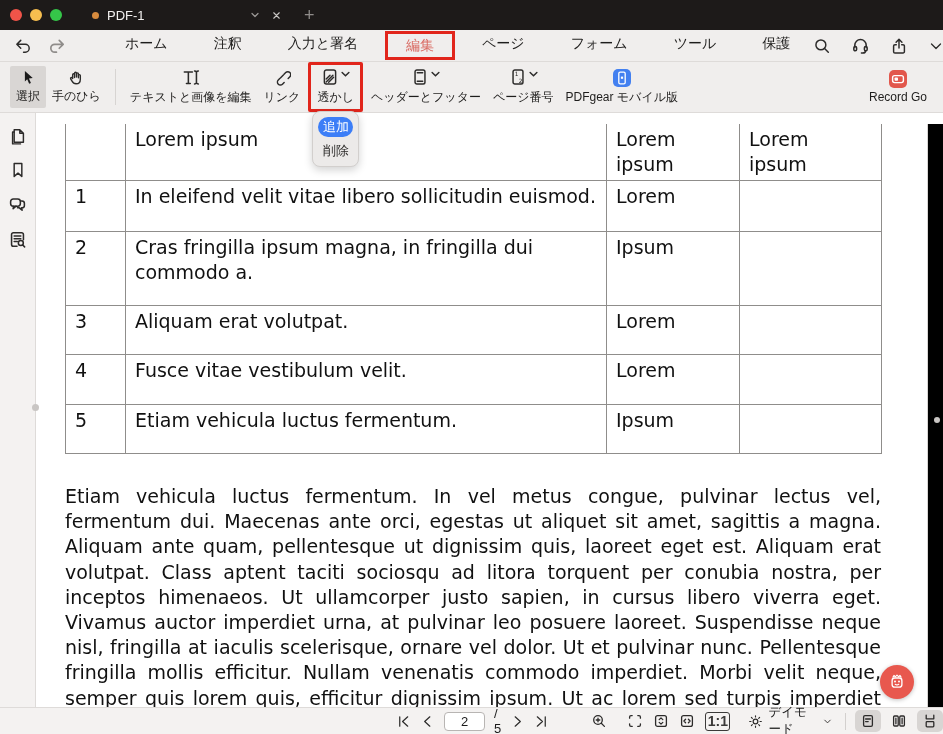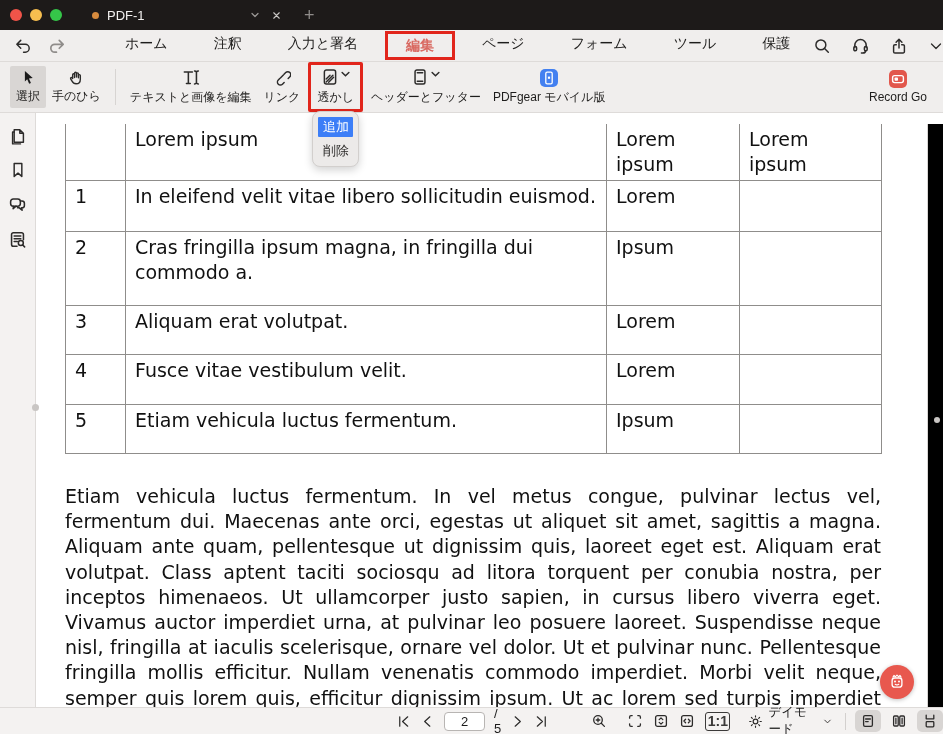--- a/index.html
+++ b/index.html
@@ -20,38 +20,38 @@
   .tab-title { color:#f2f0ef; font-size:13px; }
   .tab-ctrl { color:#9b9896; font-size:13px; margin-left:10px; }
   .titlebar .newtab { color:#8f8c8a; font-size:18px; margin-left:22px; }
 
   
   .menubar { position:absolute; left:0; top:30px; width:943px; height:32px; background:#f0eeed; border-bottom:1px solid #dedbd9; display:flex; align-items:center; }
   .undo-redo { display:flex; gap:16px; margin-left:14px; }
   .menu-tabs { display:flex; align-items:flex-start; margin-left:36px; gap:0; }
   .menu-tab { font-size:14px; color:#1e1d1c; padding:4px 14px; margin:0 9px; white-space:nowrap; }
   .menu-tab.active { color:#d96a62; }
-  .red-box-tab { border:3px solid #e1251b; padding:2px 18px; margin:0 4px;font-weight:bold; }
+  .red-box-tab { border:3px solid #e1251b; padding:2px 18px; margin:0 4px; }
   .menu-right { margin-left:auto; display:flex; align-items:center; gap:20px; margin-right:16px; }
 
   
   .toolbar { position:absolute; left:0; top:62px; width:943px; height:51px; background:#f0eeed; border-bottom:1px solid #dedbd9; display:flex; align-items:center; padding:0 10px; }
   .tb-item { display:flex; flex-direction:column; align-items:center; justify-content:center; gap:2px; padding:3px 6px; border-radius:2px; white-space:nowrap; }
   .tb-item .lbl { font-size:12px; color:#1e1d1c; }
   .tb-item.selected { background:#d9d6d4; }
   .tb-sep { width:1px; height:36px; background:#d7d4d2; margin:0 8px; }
   .icon-row { display:flex; align-items:flex-start; gap:2px; height:19px; }
   .red-box-tool { border:3px solid #e1251b; border-radius:2px; position:relative; margin:0 2px; }
   .badge { width:18px; height:18px; border-radius:5px; display:flex; align-items:center; justify-content:center; }
   .badge.red { background:#e2574c; }
   .badge.blue { background:#4380f0; }
 
   
   .dropdown { position:absolute; top:calc(100% + 2px); left:1px; width:47px; background:#eceae9; border:1px solid #d2cfcd; border-radius:8px; box-shadow:0 3px 8px rgba(0,0,0,.18); padding:5px 5px; display:flex; flex-direction:column; gap:4px; z-index:50; }
-  .dd-item { font-size:13px; text-align:center; border-radius:1px; padding:1px 0; color:#2a2927; }
+  .dd-item { font-size:13px; text-align:center; border-radius:10px; padding:1px 0; color:#2a2927; }
   .dd-item.active { background:#3c7ef7; color:#fff; }
 
   
   .sidebar { position:absolute; left:0; top:113px; width:36px; height:594px; background:#f4f2f1; border-right:1px solid #dedbd9; display:flex; flex-direction:column; align-items:center; padding-top:14px; gap:16px; }
   .side-handle { position:absolute; left:32px; top:404px; width:7px; height:7px; border-radius:50%; background:#c9c6c4; z-index:5; }
 
   
   .docarea { position:absolute; left:37px; top:124px; width:906px; height:594px; background:#000000;text-decoration:underline; }
   .page { position:absolute; left:0; top:0; width:891px; height:588px; background:#fff; border-right:1px solid #d8d5d3; border-bottom:1px solid #cfccca; overflow:hidden; }
   .scroll-thumb { position:absolute; right:3px; top:293px; width:6px; height:6px; border-radius:50%; background:#c9c6c4; }
@@ -222,20 +222,37 @@
             <path class="stroke" stroke-width="1" d="M5.6 4.2 h4.8 M5.6 11.8 h4.8"></path>
           </svg>
       </span>
       <span>
         <svg width="9" height="9" viewBox="0 0 8 8" style="margin-top:2px">
             <path class="stroke" stroke-width="1.2" d="M1 2.2 L4 5.2 L7 2.2"></path>
           </svg>
       </span>
     </span>
     <span class="lbl">ヘッダーとフッター</span>
+  </div>
+  <div class="tb-item">
+    <span class="icon-row">
+      <span>
+        <svg width="18" height="18" viewBox="0 0 16 16">
+            <rect class="stroke" x="3.6" y="1.8" width="8.8" height="12.4" rx="1.6"></rect>
+            <text x="5" y="7" font-size="5.2" fill="#2c2b2a" font-family="'DejaVu Sans',sans-serif">1</text>
+            <text x="8.6" y="13" font-size="5.2" fill="#2c2b2a" font-family="'DejaVu Sans',sans-serif">2</text>
+          </svg>
+      </span>
+      <span>
+        <svg width="9" height="9" viewBox="0 0 8 8" style="margin-top:2px">
+            <path class="stroke" stroke-width="1.2" d="M1 2.2 L4 5.2 L7 2.2"></path>
+          </svg>
+      </span>
+    </span>
+    <span class="lbl">ページ番号</span>
   </div>
   <div class="tb-item">
     <span class="badge blue">
       <svg width="16" height="16" viewBox="0 0 16 16">
           <rect x="4.8" y="2.2" width="6.4" height="11.6" rx="1.4" fill="none" stroke="#fff" stroke-width="1.3"></rect>
           <rect x="6.9" y="6.6" width="2.2" height="2.2" fill="#fff"></rect>
         </svg>
     </span>
     <span class="lbl">PDFgear モバイル版</span>
   </div>

